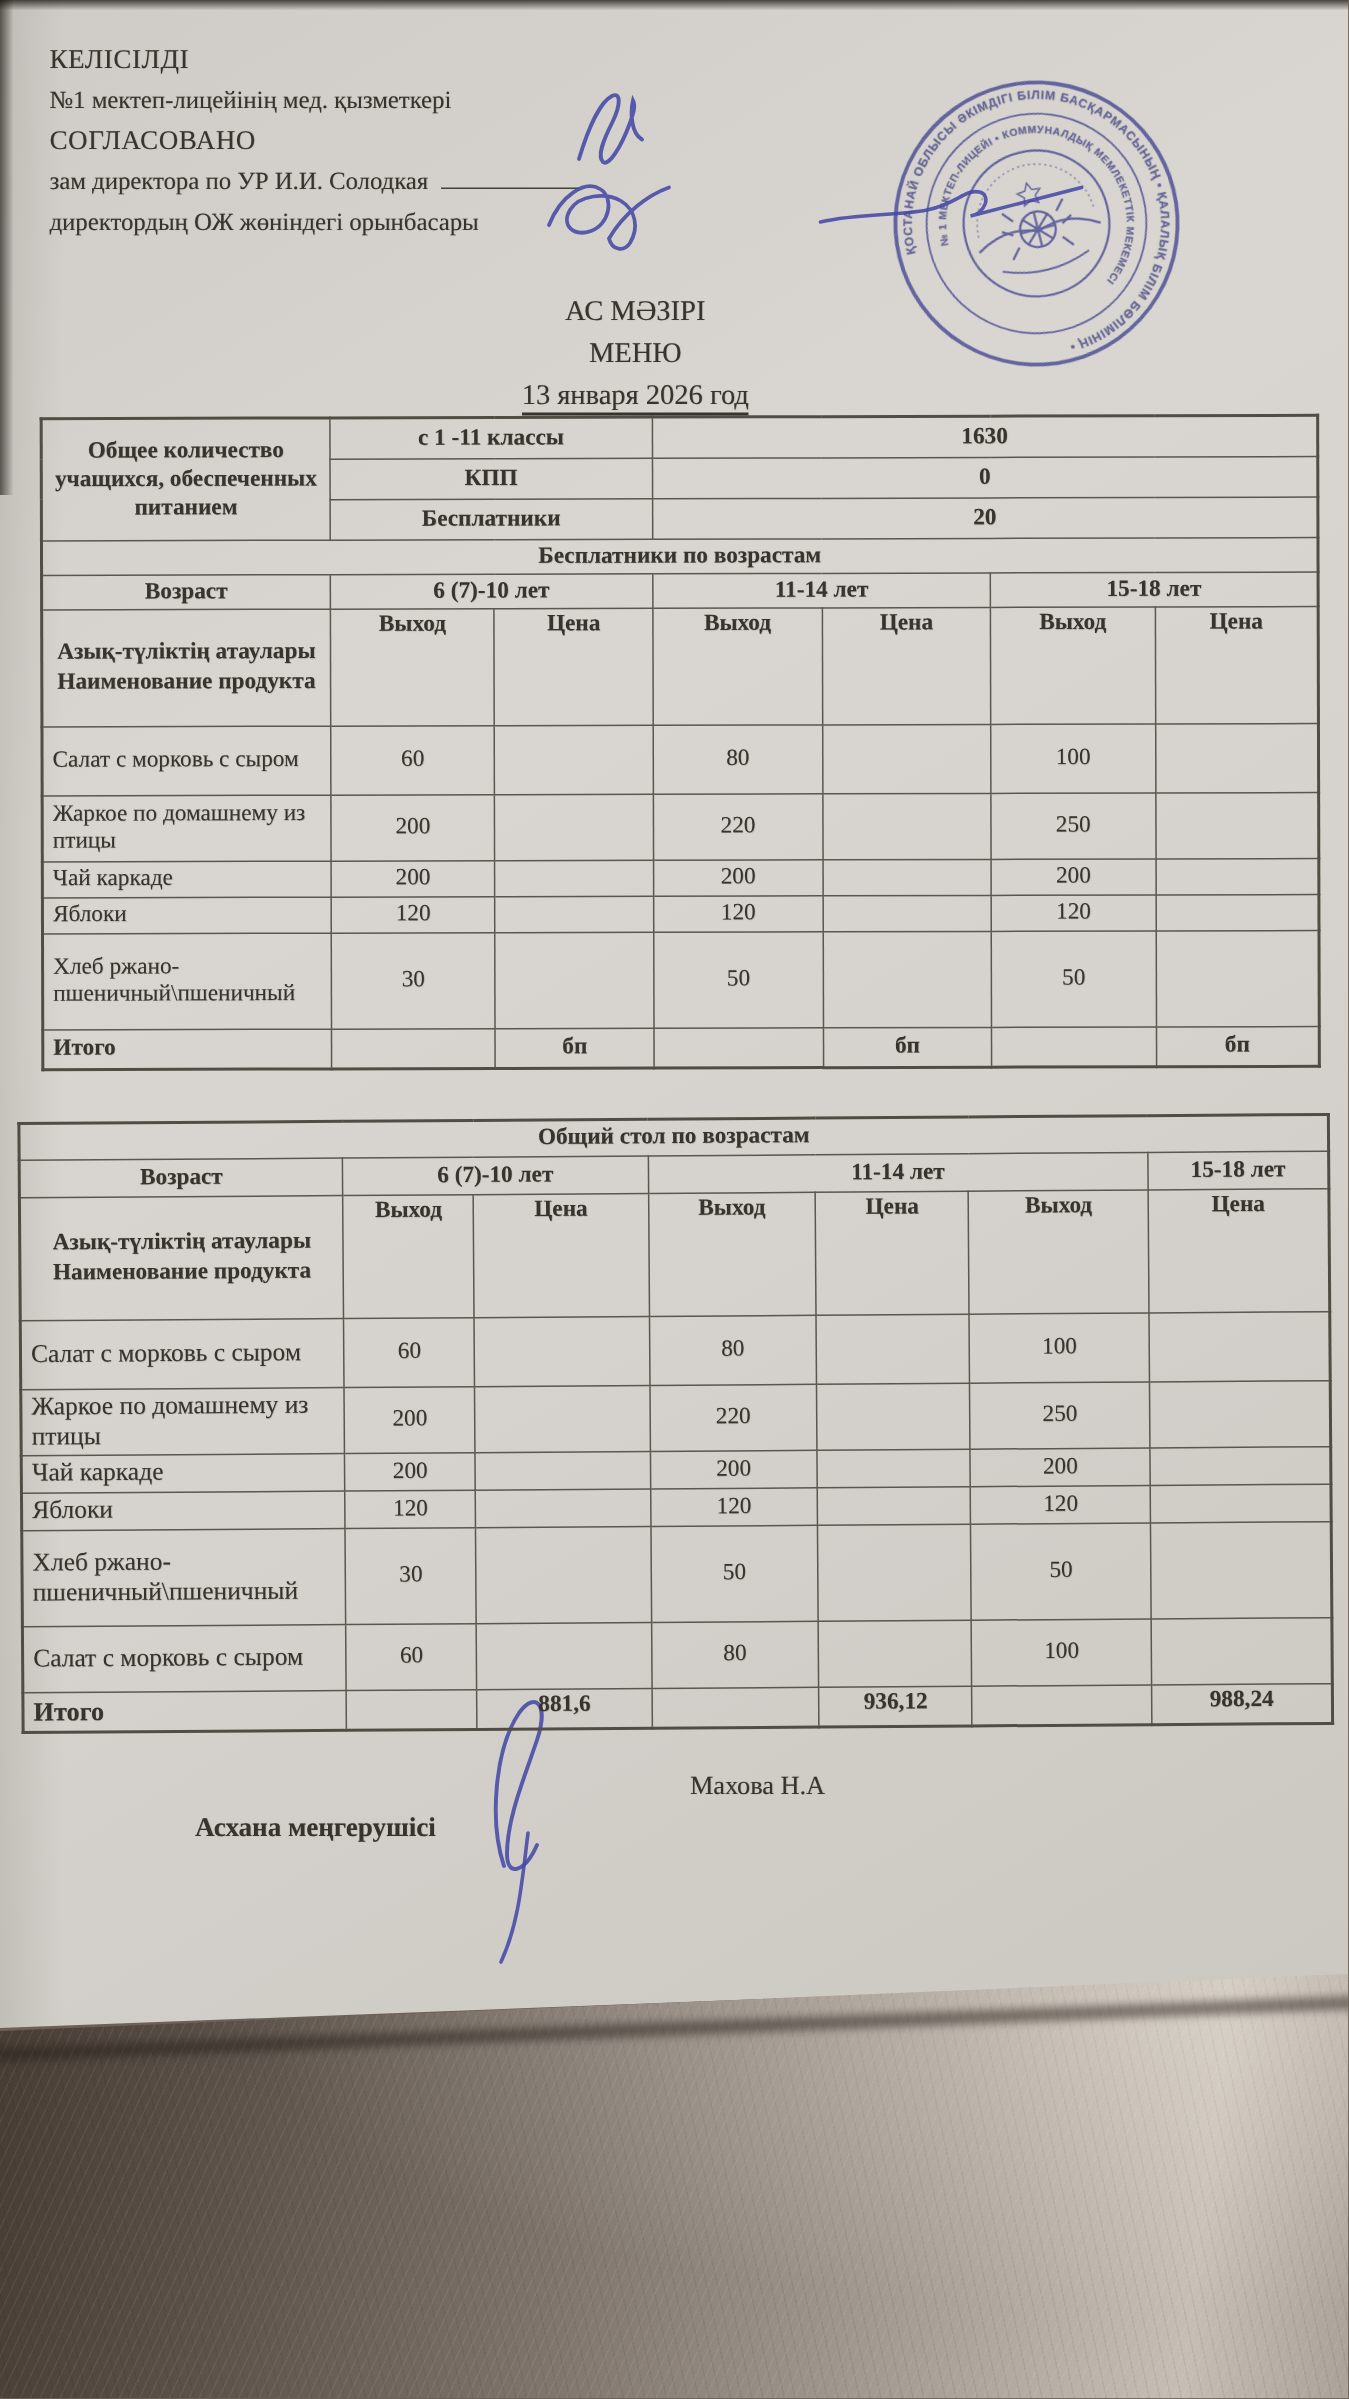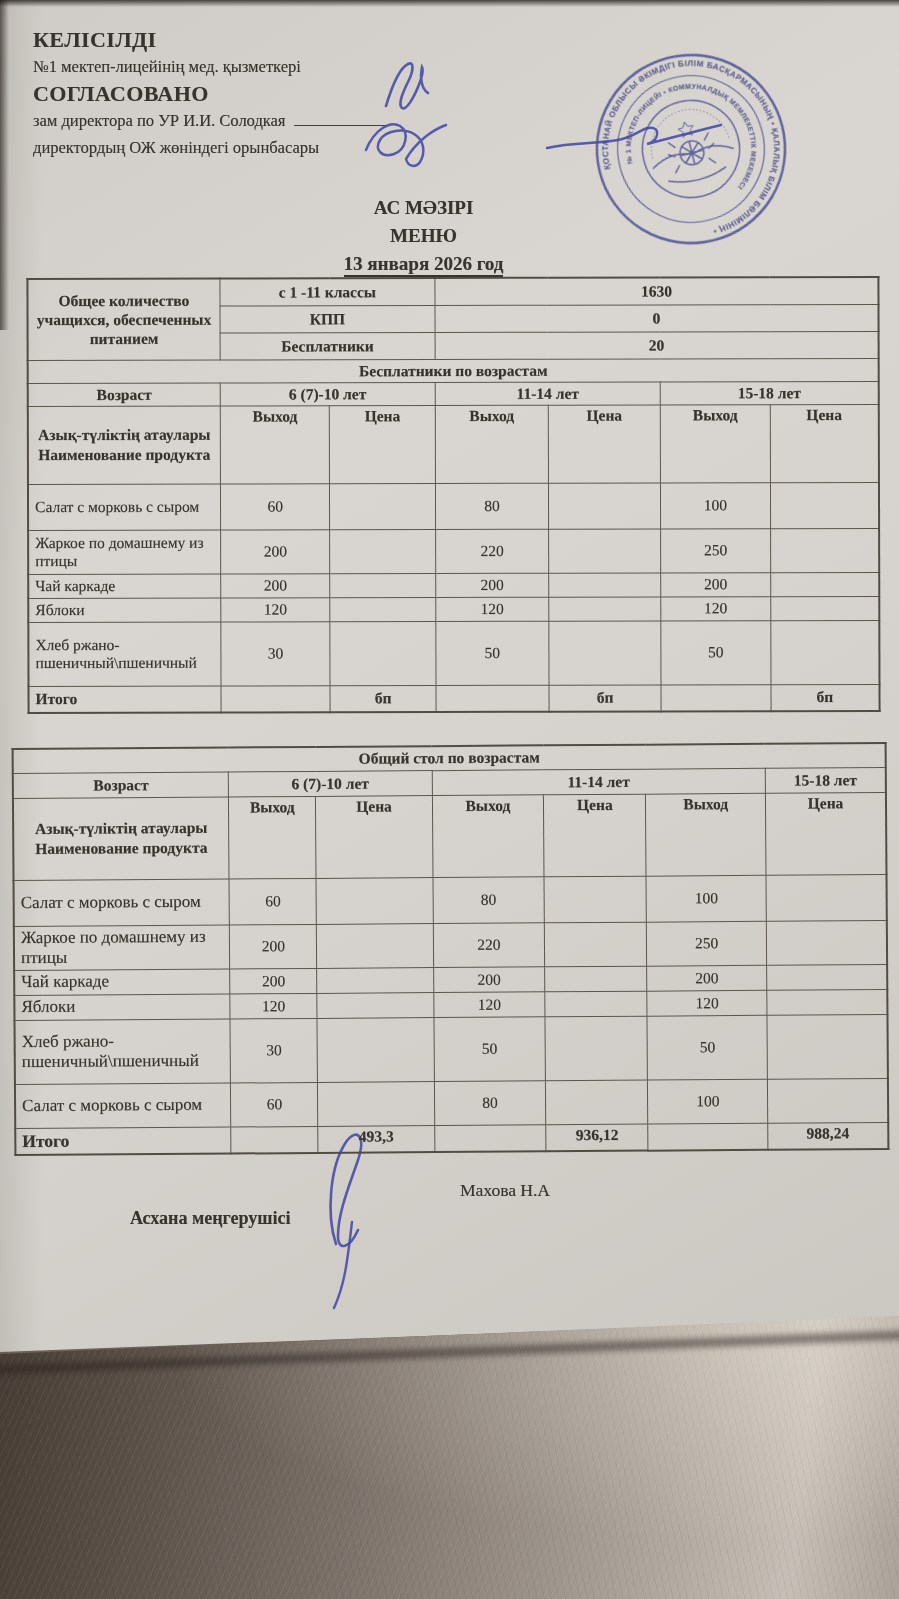--- a/index.html
+++ b/index.html
@@ -36,34 +36,34 @@
   }
   .photo-edge-left {
     position:absolute; left:0; top:0; width:9px; height:330px;
     background:linear-gradient(90deg, rgba(24,19,14,.62), rgba(24,19,14,0));
   }
   .txt { text-shadow:.3px .3px .6px rgba(72,66,58,.45); }
 
   
   .hdr-left  { position:absolute; left:33px; top:26px; width:480px; line-height:27px; font-size:16.5px; }
   .hdr-right { position:absolute; right:20px; top:26px; width:330px; line-height:26px; font-size:16.5px; text-align:right; }
-  .hdr-title { font-size:22px; font-weight:bold; letter-spacing:.4px; }
+  .hdr-title { font-size:18px; font-weight:normal; letter-spacing:.4px; }
   .uline { display:inline-block; border-bottom:1.7px solid #45413a; width:92px; height:13px; vertical-align:baseline; }
   .sig { position:absolute; pointer-events:none; }
   .sig path { fill:none; stroke:#4649a6; stroke-linecap:round; opacity:.88; }
 
   
   .stamp {
     position:absolute; left:592px; top:50px; width:198px; height:198px;
     transform:rotate(-14deg); opacity:.82; mix-blend-mode:multiply; filter:blur(.3px);
   }
 
   
   .doc-title { position:absolute; left:0; top:194px; width:847px; text-align:center;
-               font-size:19px; font-weight:bold; line-height:28px; }
+               font-size:19px; font-weight:normal; line-height:28px; }
   .doc-title .date { border-bottom:2px solid #37332d; padding-bottom:1px; }
 
   
   table { border-collapse:collapse; table-layout:fixed; width:100%; }
   .menu-table td { border:1.6px solid #5b564e; padding:1px 6px; vertical-align:middle; font-size:15.5px; }
   .t1 { position:absolute; left:27px; top:277px; width:853px; transform:rotate(-0.15deg); }
   .t2 { position:absolute; left:13px; top:745px; width:875px; transform:rotate(-0.4deg); }
   .t1 table, .t2 table { border:2.2px solid #514c44; }
   .c  { text-align:center; }
   .hb { font-weight:bold; text-align:center; }
@@ -319,21 +319,21 @@
           <td class="c">60</td>
             <td class="c"></td>
             <td class="c">80</td>
             <td class="c"></td>
             <td class="c">100</td>
             <td class="c"></td>
         </tr>
         <tr style="height:27px;">
           <td class="total-lbl" style="font-size:17.5px;">Итого</td>
           <td class="c bp"></td>
-            <td class="c bp" style="vertical-align:top;">493,3</td>
+            <td class="c bp" style="vertical-align:top;">881,6</td>
             <td class="c bp"></td>
             <td class="c bp" style="vertical-align:top;">936,12</td>
             <td class="c bp"></td>
             <td class="c bp" style="vertical-align:top;">988,24</td>
         </tr>
       </tbody>
     </table>
   </div>
 
   <div class="footer-role">Асхана меңгерушісі</div>

